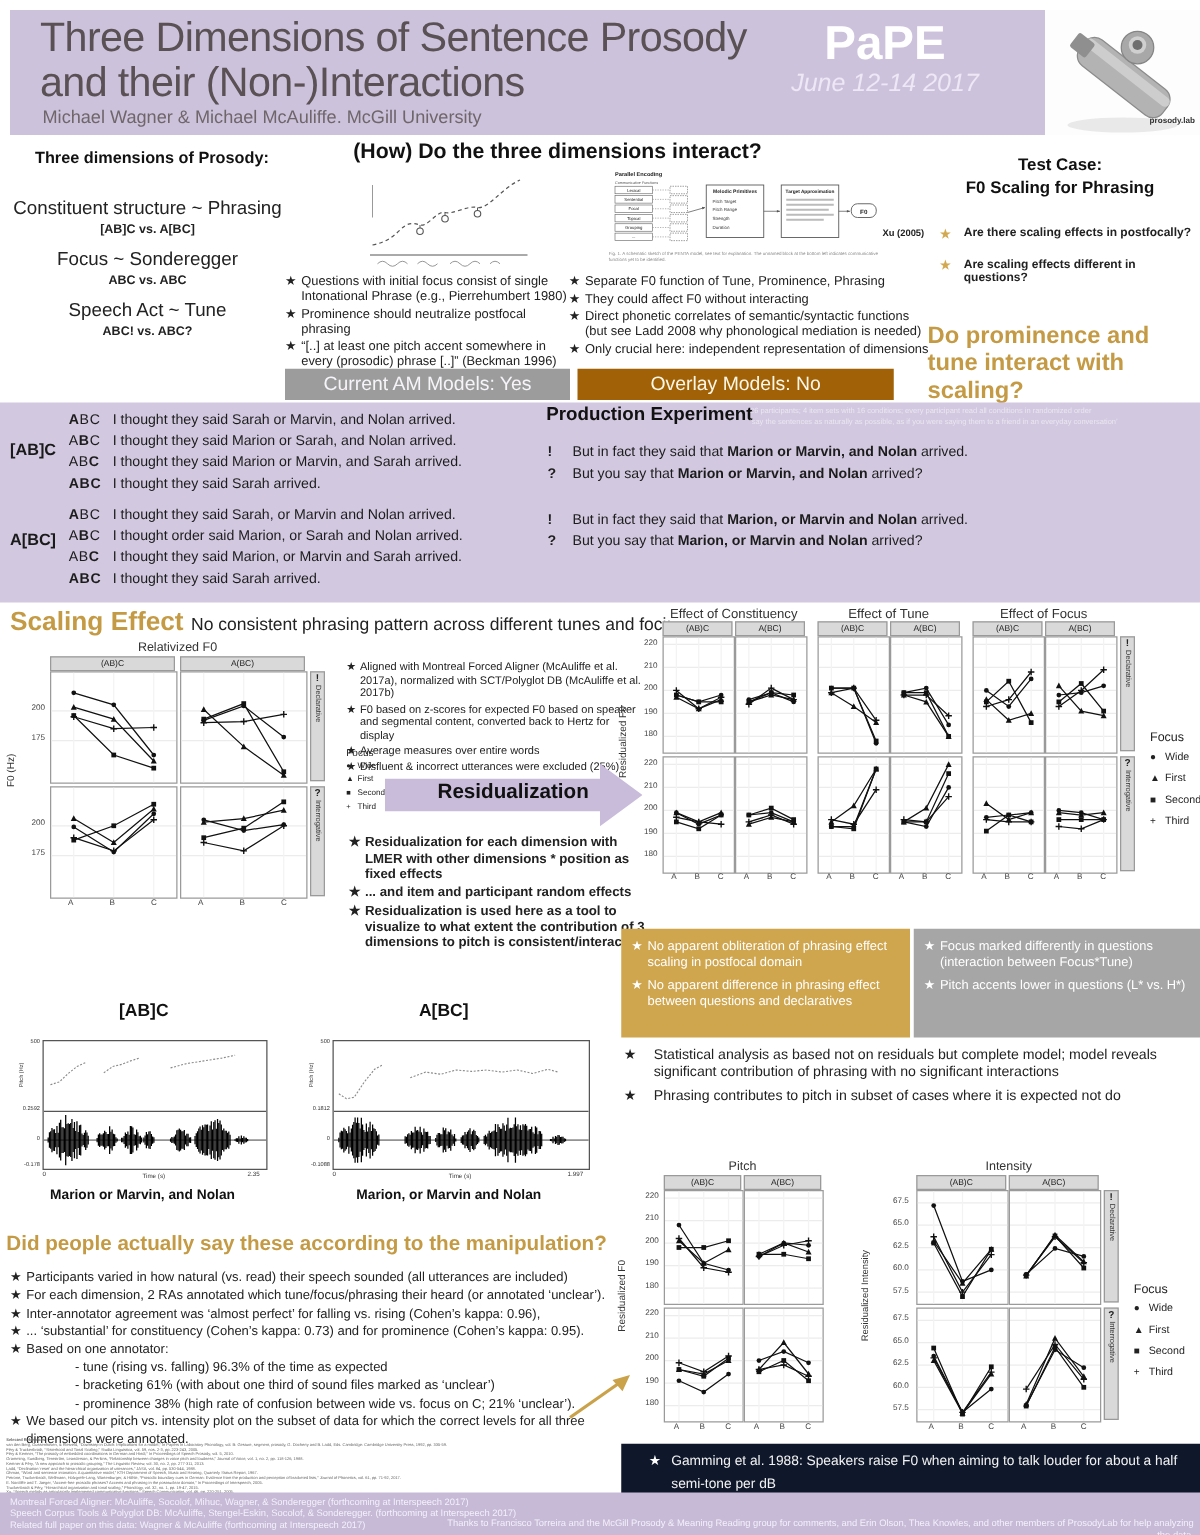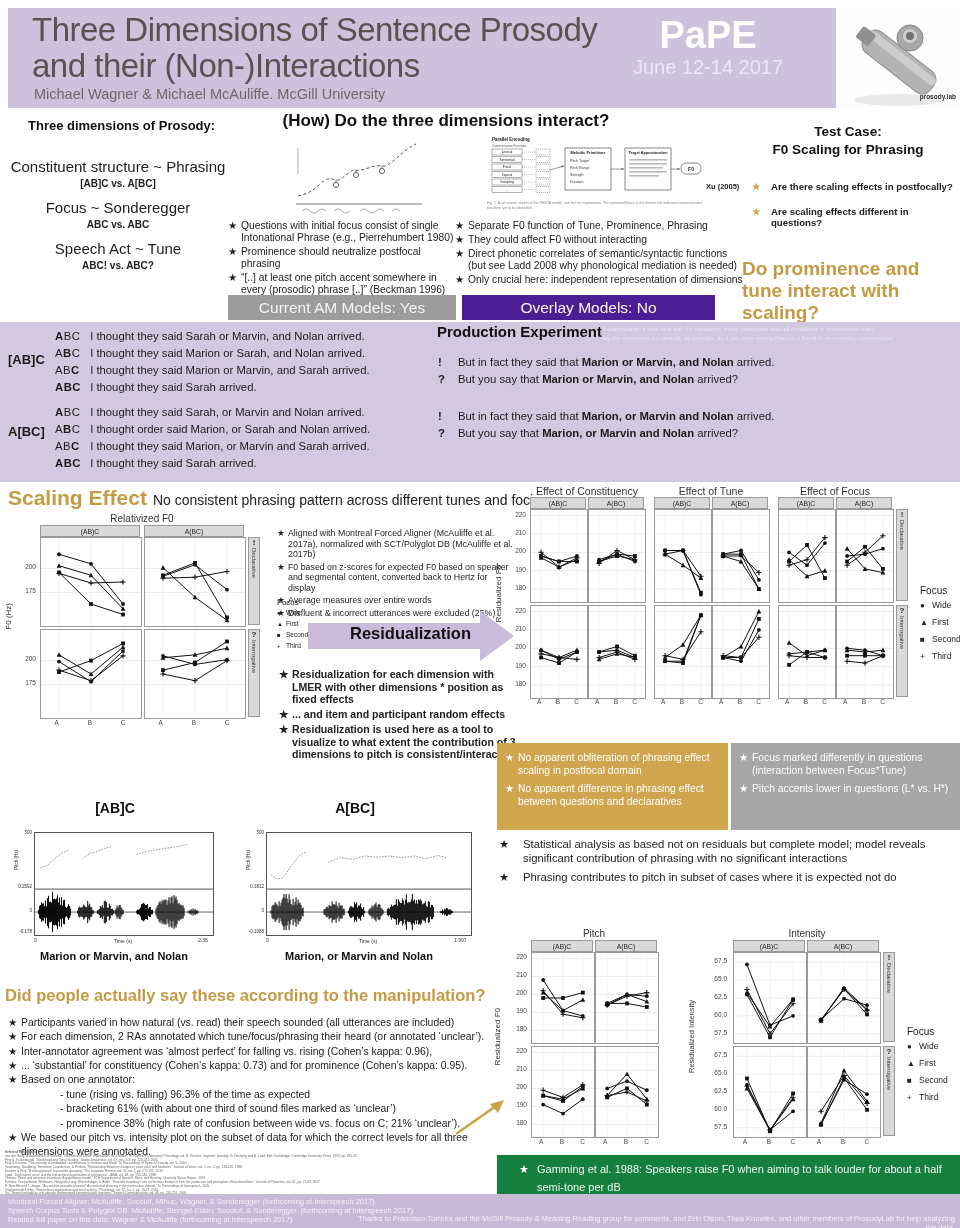--- a/index.html
+++ b/index.html
@@ -6,21 +6,21 @@
   #poster {position:relative;width:960px;height:1228px;background:#fff;overflow:hidden;
            font-family:"Liberation Sans",sans-serif;color:#222;}
   .abs {position:absolute;}
 
   
   .hdr-band {left:8px;top:8px;width:828px;height:100px;background:#cdc2dc;}
   .hdr-title {left:32px;top:12px;font-size:33px;line-height:36px;color:#5a5155;letter-spacing:-0.5px;}
   .hdr-authors {left:34px;top:86px;font-size:14.5px;color:#6e6669;}
   .hdr-conf {left:618px;top:14px;width:180px;text-align:center;}
   .hdr-conf .pape {font-size:38px;font-weight:bold;color:#ffffff;line-height:42px;}
-  .hdr-conf .dates {font-size:20px;color:#eee7f5;}
+  .hdr-conf .dates {font-size:20px;color:#eee7f5;font-style:italic;}
   .kazoo-panel {left:836px;top:8px;width:124px;height:100px;background:#fdfdfd;}
   .prosodylab {left:898px;top:93px;width:58px;text-align:right;font-size:6.5px;font-weight:bold;color:#333;}
 
   
   .bullet {position:relative;padding-left:13px;margin-bottom:2px;}
   .bullet:before {content:"★";position:absolute;left:0;top:0;}
   .bullet.wstar:before {color:#fff;}
   .bullet.gstar:before {color:#d2a850;}
 
   
@@ -28,21 +28,21 @@
   .dim-list {left:2px;top:158px;width:232px;text-align:center;}
   .dim-main {font-size:15px;color:#222;margin-bottom:3px;}
   .dim-sub {font-size:10px;font-weight:bold;color:#222;margin-bottom:10px;}
 
   
   .interact-head {left:228px;top:111px;width:436px;text-align:center;font-size:17px;font-weight:bold;color:#111;}
   .int-bullets-l {left:228px;top:220px;width:232px;font-size:10.3px;line-height:1.17;font-weight:500;}
   .int-bullets-r {left:455px;top:220px;width:288px;font-size:10.3px;line-height:1.17;font-weight:500;}
   .banner {height:25px;line-height:25px;text-align:center;font-size:15.5px;color:#f6f4f8;}
   .banner.gray {left:228px;top:295px;width:228px;background:#9c9c9c;}
-  .banner.gold {left:462px;top:295px;width:253px;background:#4c1d95;color:#fdf7e8;}
+  .banner.gold {left:462px;top:295px;width:253px;background:#a16207;color:#fdf7e8;}
   .xu-credit {left:706px;top:182px;font-size:7.5px;font-weight:bold;color:#222;}
   .fig-cap {left:487px;top:201px;width:222px;font-size:3.6px;color:#888;line-height:1.3;}
 
   
   .tc-head {left:740px;top:123px;width:216px;text-align:center;font-size:13.5px;font-weight:bold;line-height:1.3;color:#111;}
   .tc-bullets {left:752px;top:181px;width:206px;font-size:9.6px;font-weight:600;color:#222;}
   .tc-bullets .bullet {margin-bottom:14px;padding-left:19px;}
   .tc-question {left:742px;top:258px;width:212px;font-size:19px;font-weight:bold;color:#c49a45;line-height:1.17;}
 
   
@@ -108,21 +108,21 @@
   .wv-num {position:absolute;font-size:4.5px;color:#333;width:22px;text-align:right;}
   .wv-ylab {position:absolute;writing-mode:vertical-rl;transform:rotate(180deg);font-size:4.5px;color:#333;}
   .wv-xlab {position:absolute;font-size:5px;color:#333;text-align:center;}
   .wv-cap {position:absolute;text-align:center;font-size:11px;font-weight:bold;color:#111;}
 
   .manip-head {left:5px;top:986px;width:490px;font-size:16.5px;font-weight:bold;color:#c49a45;}
   .manip-bullets {left:8px;top:1016px;width:488px;font-size:10.4px;line-height:1.38;font-weight:500;}
   .manip-bullets .bullet {margin-bottom:0;}
   .manip-sub {padding-left:52px;}
 
-  .concl-box {left:497px;top:1155px;width:463px;height:46px;background:#15803d;color:#f2f2f2;
+  .concl-box {left:497px;top:1155px;width:463px;height:46px;background:#0f172a;color:#f2f2f2;
               font-size:11px;line-height:1.6;padding:6px 10px 0 22px;box-sizing:border-box;}
   .concl-box .bullet {padding-left:18px;margin-bottom:0;}
 
   .refs {left:5px;top:1151px;width:486px;font-size:3.2px;line-height:1.18;color:#666;}
   .refs .lbl {font-weight:bold;}
 
   .footer-band {left:0;top:1194px;width:960px;height:34px;background:#c6bad7;}
   .footer-lines {left:8px;top:1197px;width:560px;font-size:7.5px;line-height:9px;color:#f4f0fa;}
   .footer-thanks {right:5px;top:1214px;width:600px;text-align:right;font-size:7.5px;color:#f4f0fa;}
 </style>

